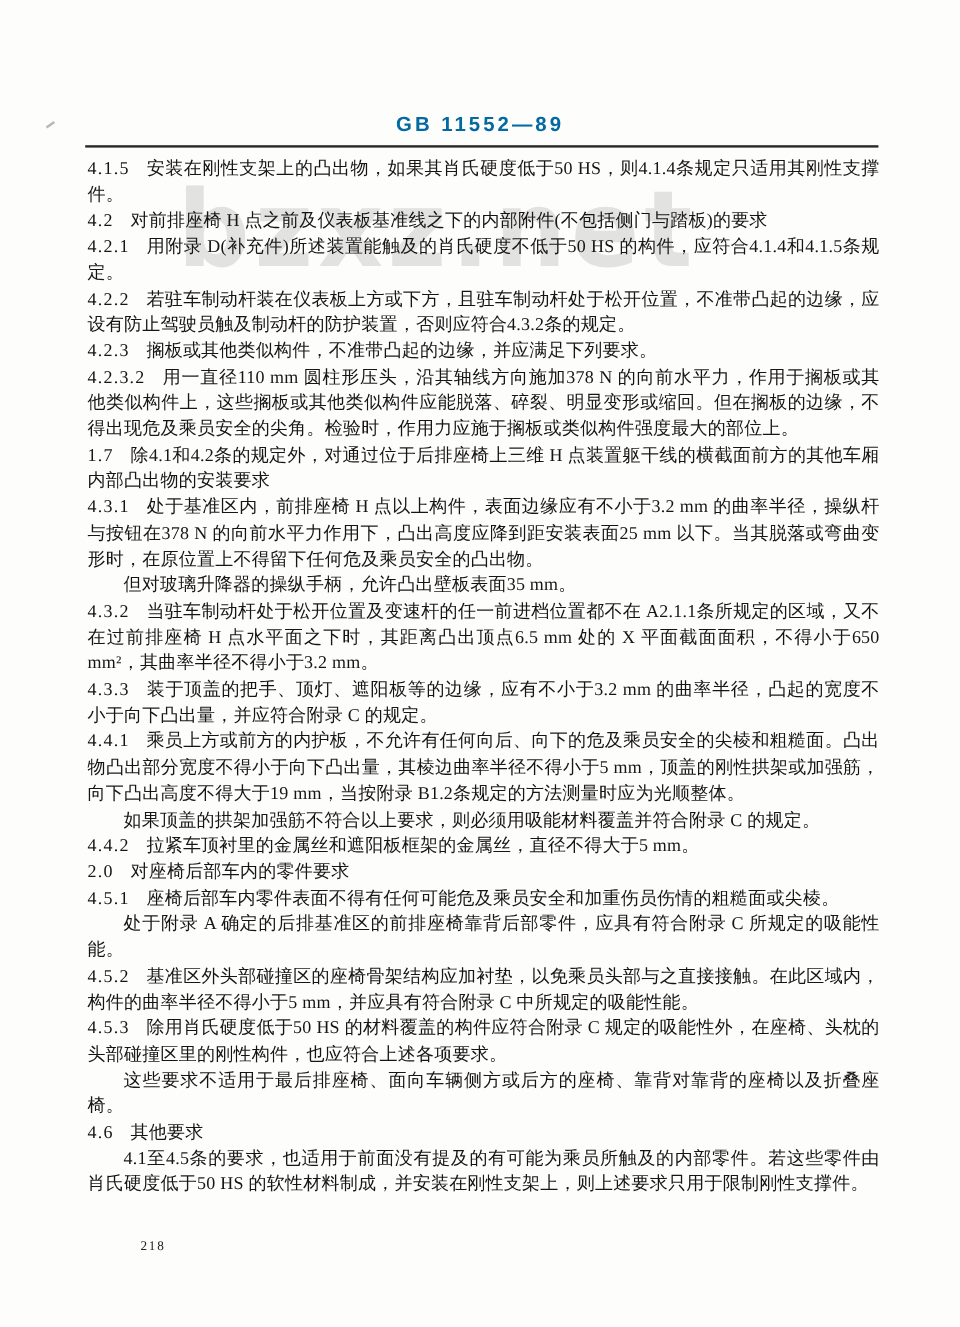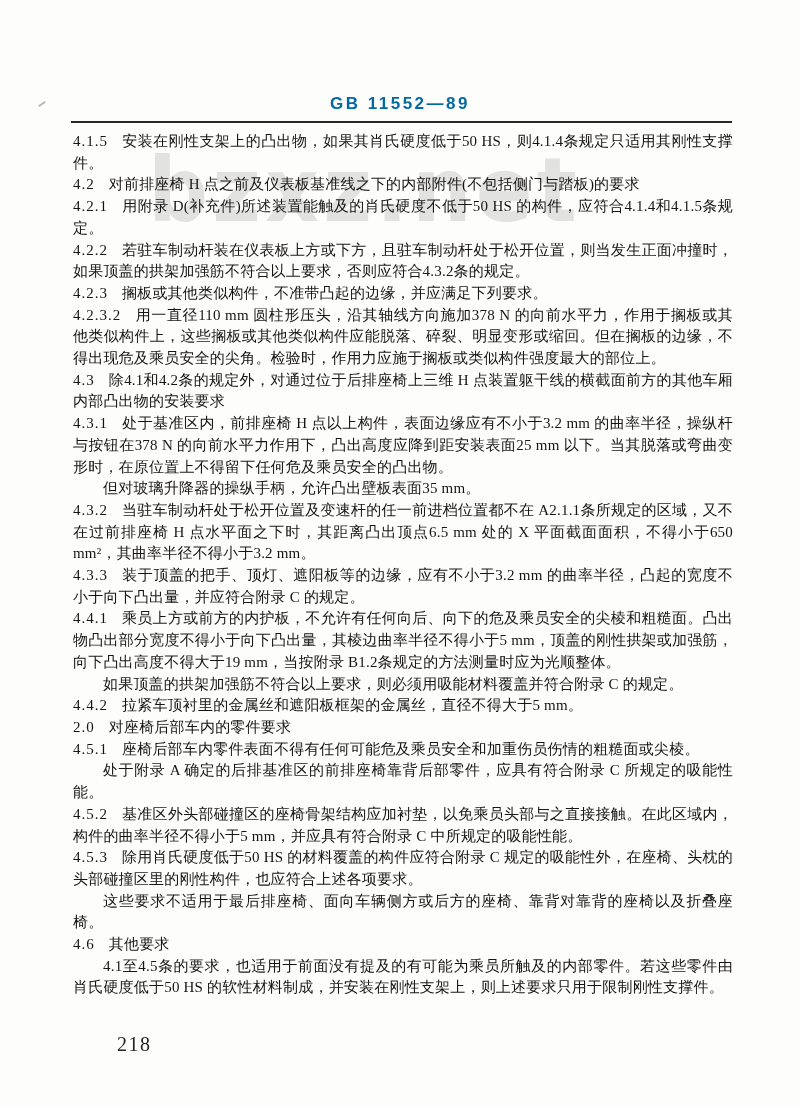--- a/index.html
+++ b/index.html
@@ -85,42 +85,42 @@
   .clause-num {
     font-family: "Liberation Serif", "DejaVu Serif", serif;
     font-weight: normal;
     letter-spacing: 1px;
     margin-right: 14px;
   }
   .page-number {
     position: absolute;
     top: 1033px;
     left: 117px;
-    font-size: 20px;
+    font-size: 11px;
     letter-spacing: 1.5px;
     color: #25231f;
     z-index: 1;
   }
 </style>
 </head>
 <body>
 
 <div class="page">
   <div class="watermark">bzxz.net</div>
   <div class="stray-mark"></div>
   <div class="std-header">GB 11552—89</div>
   <div class="header-rule"></div>
   <div class="doc-body" id="doc-body">
       <p class="para"><span class="clause-num">4.1.5</span><span>安装在刚性支架上的凸出物，如果其肖氏硬度低于50 HS，则4.1.4条规定只适用其刚性支撑件。</span></p>
       <p class="para"><span class="clause-num">4.2</span><span>对前排座椅 H 点之前及仪表板基准线之下的内部附件(不包括侧门与踏板)的要求</span></p>
       <p class="para"><span class="clause-num">4.2.1</span><span>用附录 D(补充件)所述装置能触及的肖氏硬度不低于50 HS 的构件，应符合4.1.4和4.1.5条规定。</span></p>
-      <p class="para"><span class="clause-num">4.2.2</span><span>若驻车制动杆装在仪表板上方或下方，且驻车制动杆处于松开位置，则当发生正面冲撞时，如果顶盖的拱架加强筋不符合以上要求，否则应符合4.3.2条的规定。</span></p>
+      <p class="para"><span class="clause-num">4.2.2</span><span>若驻车制动杆装在仪表板上方或下方，且驻车制动杆处于松开位置，不准带凸起的边缘，应设有防止驾驶员触及制动杆的防护装置，否则应符合4.3.2条的规定。</span></p>
       <p class="para"><span class="clause-num">4.2.3</span><span>搁板或其他类似构件，不准带凸起的边缘，并应满足下列要求。</span></p>
       <p class="para"><span class="clause-num">4.2.3.2</span><span>用一直径110 mm 圆柱形压头，沿其轴线方向施加378 N 的向前水平力，作用于搁板或其他类似构件上，这些搁板或其他类似构件应能脱落、碎裂、明显变形或缩回。但在搁板的边缘，不得出现危及乘员安全的尖角。检验时，作用力应施于搁板或类似构件强度最大的部位上。</span></p>
-      <p class="para"><span class="clause-num">4.3</span><span>除4.1和4.2条的规定外，对通过位于后排座椅上三维 H 点装置躯干线的横截面前方的其他车厢内部凸出物的安装要求</span></p>
+      <p class="para"><span class="clause-num">1.7</span><span>除4.1和4.2条的规定外，对通过位于后排座椅上三维 H 点装置躯干线的横截面前方的其他车厢内部凸出物的安装要求</span></p>
       <p class="para"><span class="clause-num">4.3.1</span><span>处于基准区内，前排座椅 H 点以上构件，表面边缘应有不小于3.2 mm 的曲率半径，操纵杆与按钮在378 N 的向前水平力作用下，凸出高度应降到距安装表面25 mm 以下。当其脱落或弯曲变形时，在原位置上不得留下任何危及乘员安全的凸出物。</span></p>
       <p class="para indent"><span>但对玻璃升降器的操纵手柄，允许凸出壁板表面35 mm。</span></p>
       <p class="para"><span class="clause-num">4.3.2</span><span>当驻车制动杆处于松开位置及变速杆的任一前进档位置都不在 A2.1.1条所规定的区域，又不在过前排座椅 H 点水平面之下时，其距离凸出顶点6.5 mm 处的 X 平面截面面积，不得小于650 mm²，其曲率半径不得小于3.2 mm。</span></p>
       <p class="para"><span class="clause-num">4.3.3</span><span>装于顶盖的把手、顶灯、遮阳板等的边缘，应有不小于3.2 mm 的曲率半径，凸起的宽度不小于向下凸出量，并应符合附录 C 的规定。</span></p>
       <p class="para"><span class="clause-num">4.4.1</span><span>乘员上方或前方的内护板，不允许有任何向后、向下的危及乘员安全的尖棱和粗糙面。凸出物凸出部分宽度不得小于向下凸出量，其棱边曲率半径不得小于5 mm，顶盖的刚性拱架或加强筋，向下凸出高度不得大于19 mm，当按附录 B1.2条规定的方法测量时应为光顺整体。</span></p>
       <p class="para indent"><span>如果顶盖的拱架加强筋不符合以上要求，则必须用吸能材料覆盖并符合附录 C 的规定。</span></p>
       <p class="para"><span class="clause-num">4.4.2</span><span>拉紧车顶衬里的金属丝和遮阳板框架的金属丝，直径不得大于5 mm。</span></p>
       <p class="para"><span class="clause-num">2.0</span><span>对座椅后部车内的零件要求</span></p>
       <p class="para"><span class="clause-num">4.5.1</span><span>座椅后部车内零件表面不得有任何可能危及乘员安全和加重伤员伤情的粗糙面或尖棱。</span></p>
       <p class="para indent"><span>处于附录 A 确定的后排基准区的前排座椅靠背后部零件，应具有符合附录 C 所规定的吸能性能。</span></p>

